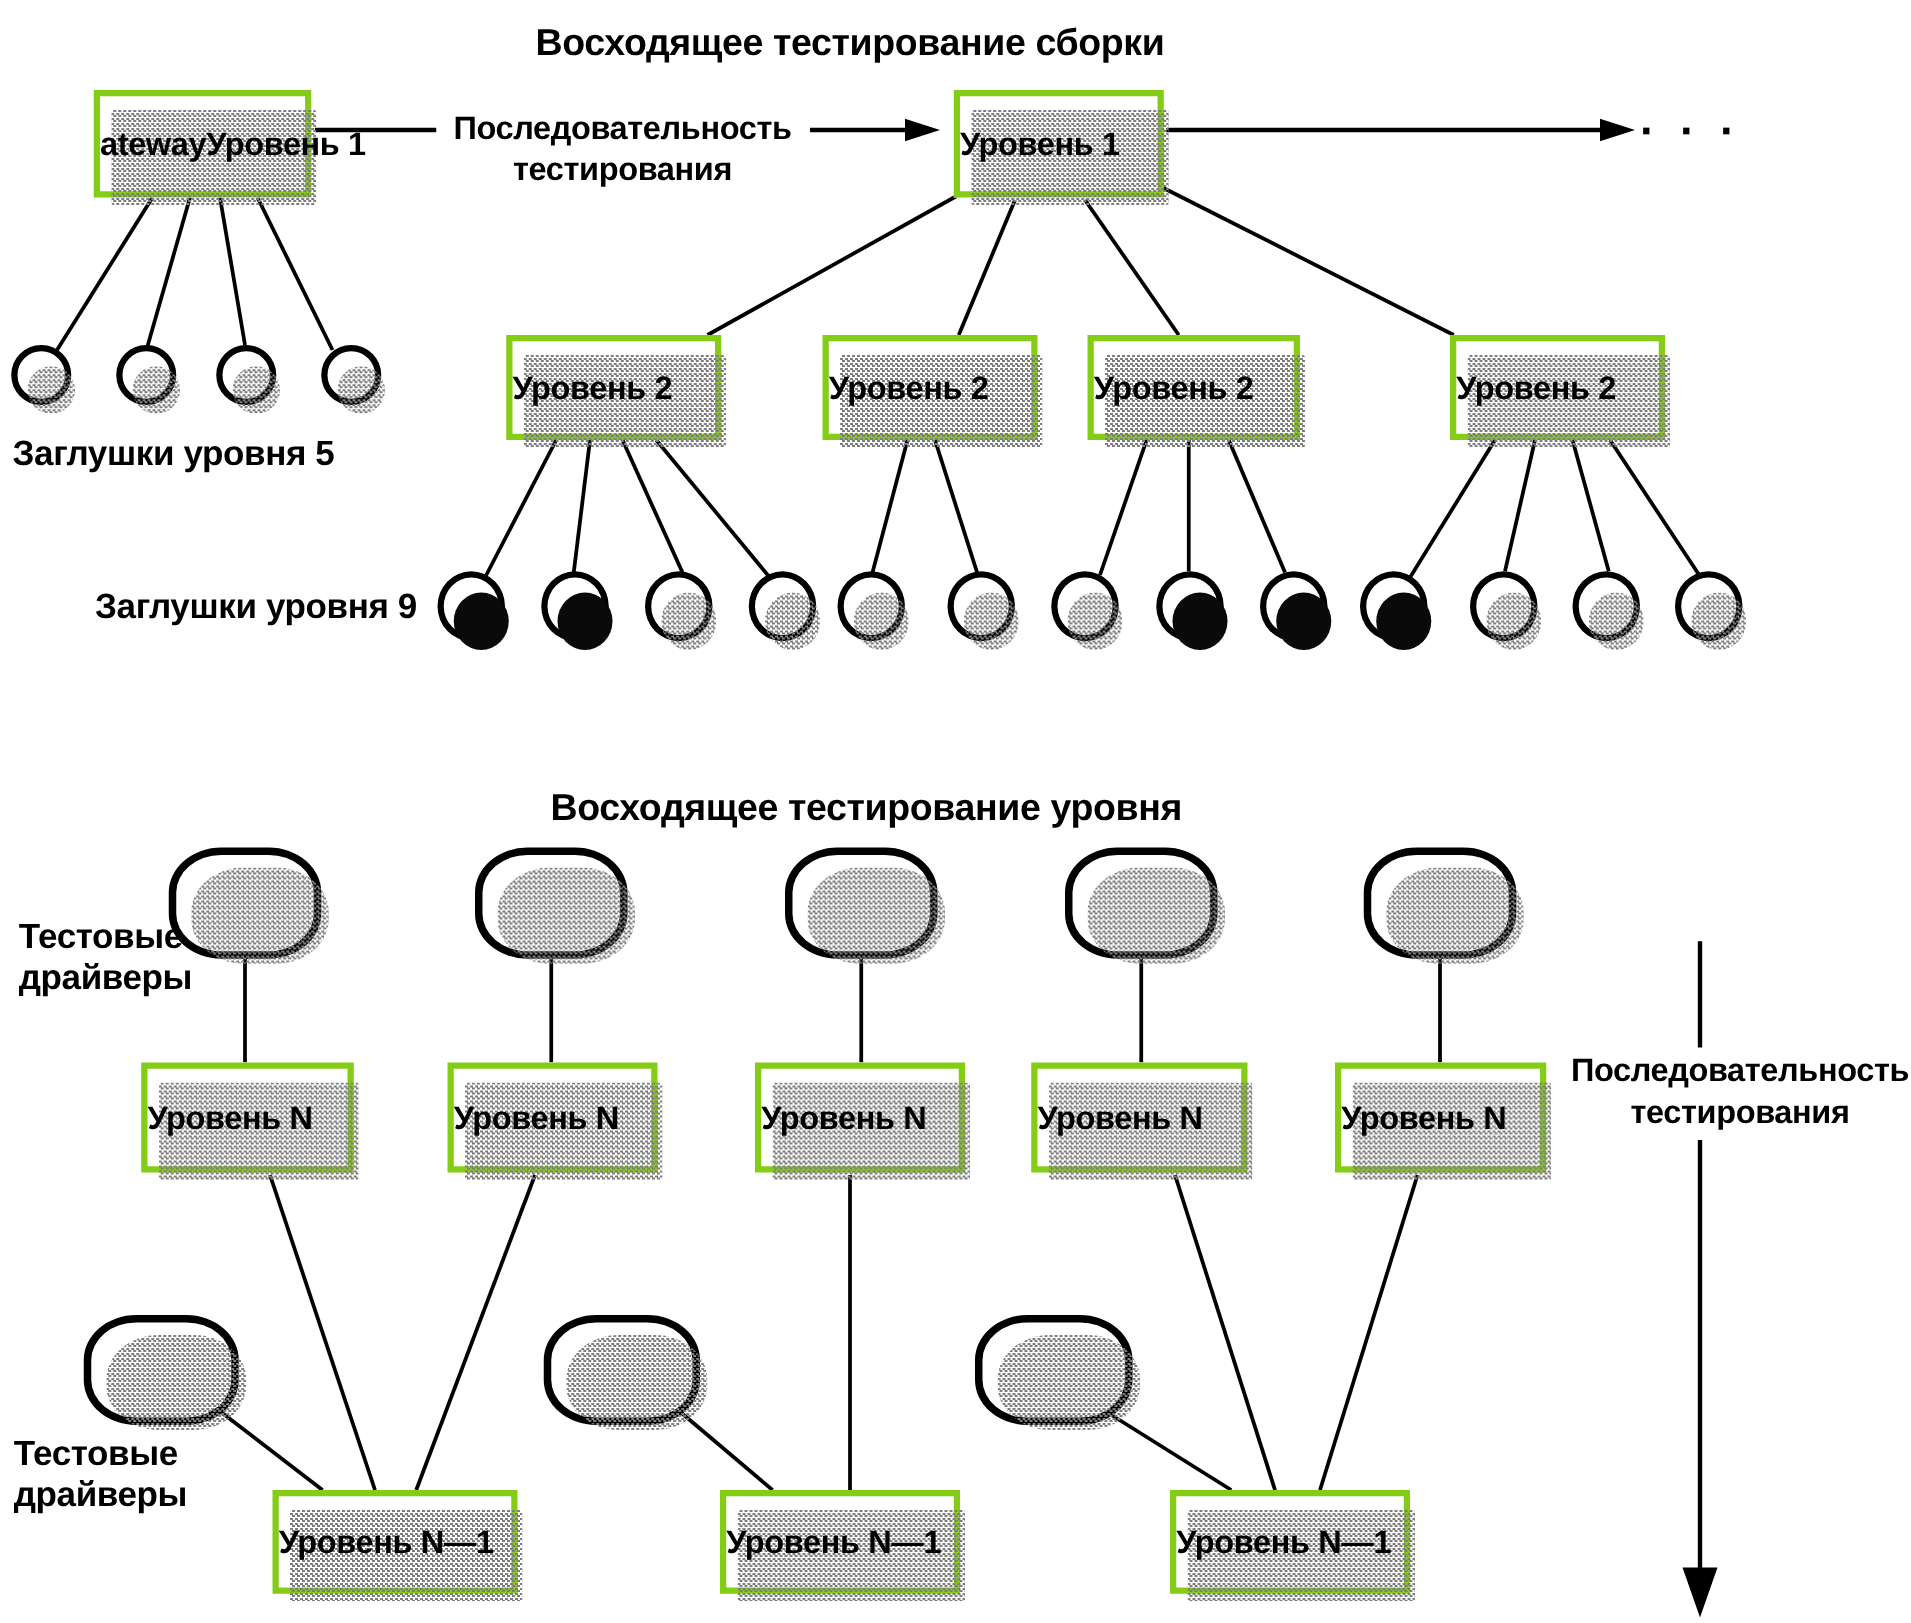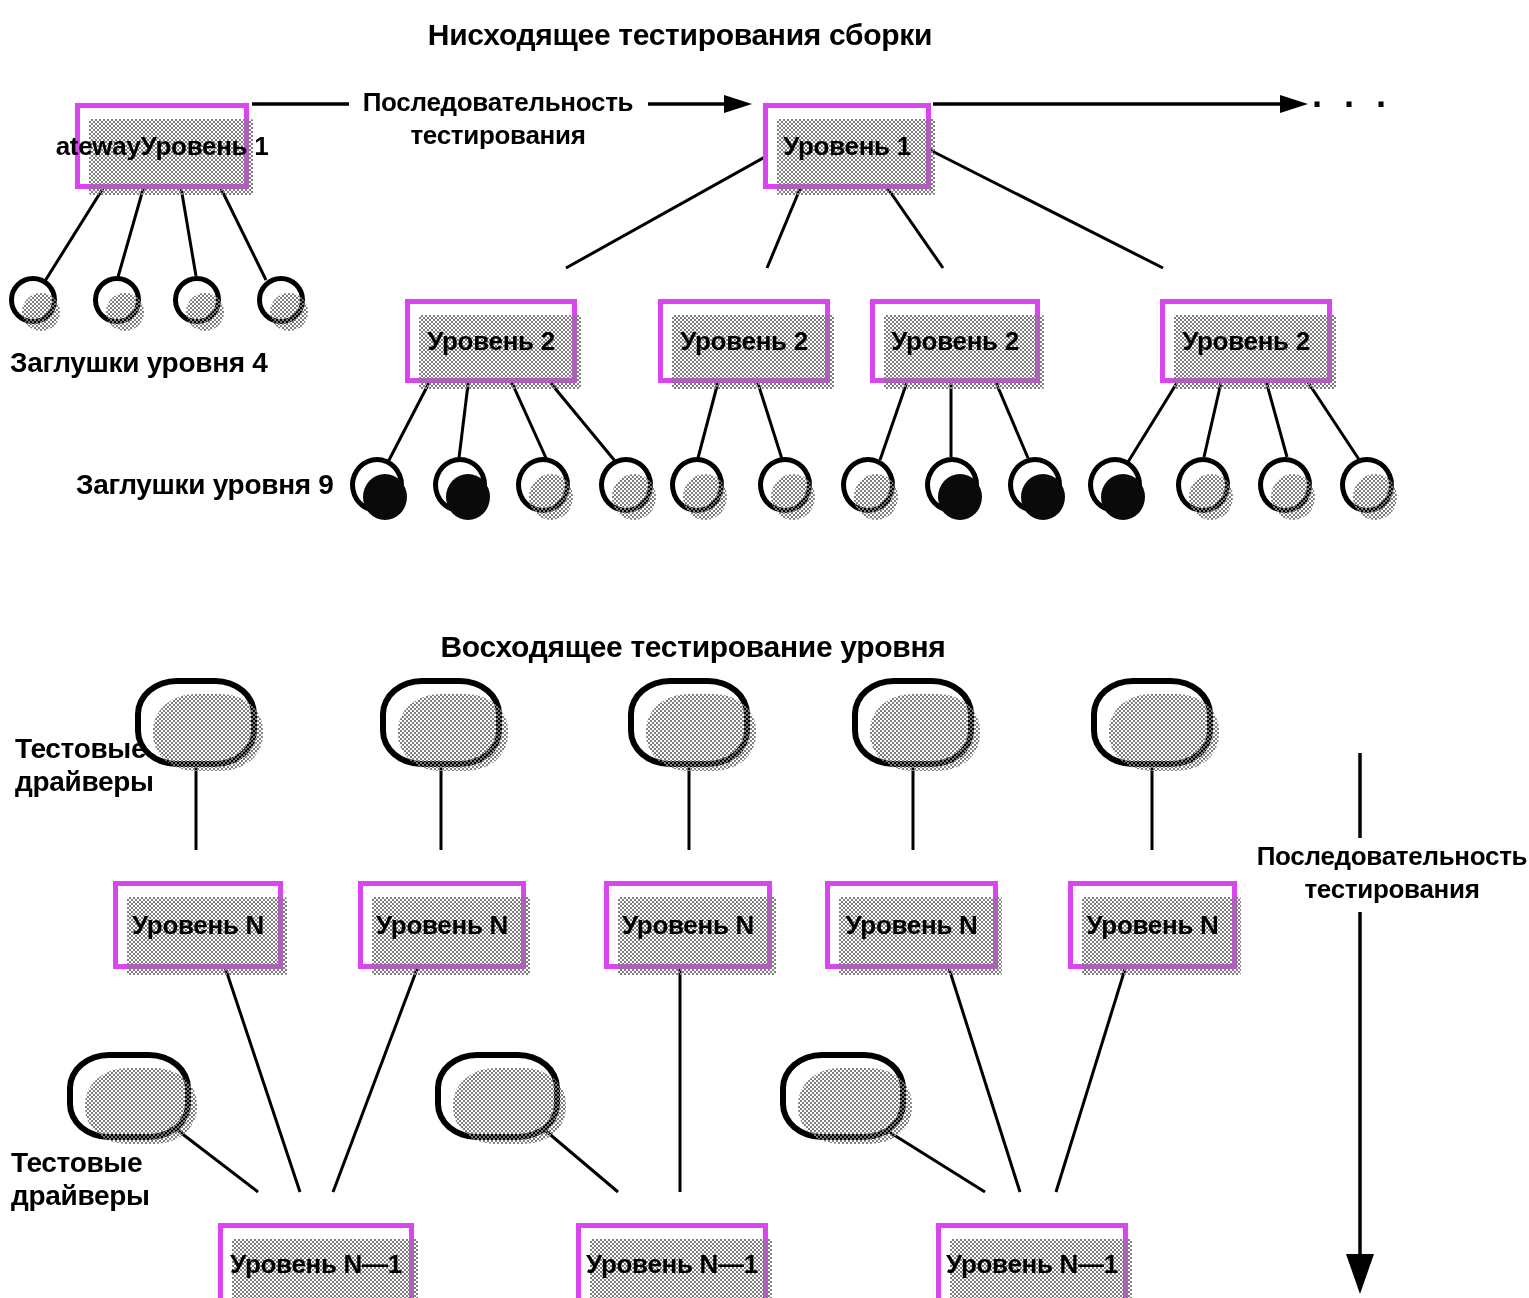--- a/index.html
+++ b/index.html
@@ -2,23 +2,23 @@
 <html><head>
 <meta charset="utf-8">
 <style>
   html,body{margin:0;padding:0;background:#fff;}
   #canvas{
     position:relative;width:1529px;height:1298px;background:#fff;overflow:hidden;
     font-family:"Liberation Sans", sans-serif;color:#000;letter-spacing:-0.3px;
   }
   #lines{position:absolute;left:0;top:0;z-index:1;}
   .box{
-    position:absolute;box-sizing:border-box;background:#fff;border:5px solid #d946ef;
-    display:flex;align-items:center;justify-content:center;
-    font-size:26px;font-weight:700;z-index:2;white-space:nowrap;margin-top:31px;
+    position:absolute;box-sizing:border-box;background:#fff;border:5px solid #84cc16;
+    display:flex;align-items:center;
+    font-size:26px;font-weight:700;z-index:2;white-space:nowrap;
   }
   .box::after, .circle::after, .oval::after{
     content:"";position:absolute;z-index:-1;
     left:9px;top:11px;width:100%;height:100%;
     background:repeating-conic-gradient(#7e7e7e 0% 25%, transparent 0% 50%);
     background-size:4px 4px;
   }
   .box::after{border-radius:2px;}
   .circle{
     position:absolute;box-sizing:border-box;background:#fff;border:5px solid #000;
@@ -103,21 +103,21 @@
       <line x1="1360" y1="753" x2="1360" y2="838" stroke-width="3.5"></line>
       <line x1="1360" y1="912" x2="1360" y2="1256" stroke-width="3.5"></line>
     </g>
     <g fill="#000" stroke="none">
       <polygon points="724,95 752,104 724,113"></polygon>
       <polygon points="1280,95 1308,104 1280,113"></polygon>
       <polygon points="1346,1254 1374,1254 1360,1294"></polygon>
     </g>
   </svg>
 
-  <div class="title" style="left:390px;top:18px;width:580px;">Нисходящее тестирования сборки</div>
+  <div class="title" style="left:390px;top:18px;width:580px;">Восходящее тестирование сборки</div>
 
   <div class="box" style="left:75px;top:72px;width:174px;height:86px;">
 ateway   <span>Уровень 1</span>
   </div>
 
   <div class="seq" style="left:348px;top:86px;width:300px;">
     <div>Последовательность</div>
     <div>тестирования</div>
   </div>
 
@@ -125,21 +125,21 @@
     <span>Уровень 1</span>
   </div>
 
   <div class="dots" style="left:1312px;top:84px;">· · ·</div>
 
   <div class="circle" style="left:9px;  top:276px;width:48px;height:48px;"></div>
   <div class="circle" style="left:93px; top:276px;width:48px;height:48px;"></div>
   <div class="circle" style="left:173px;top:276px;width:48px;height:48px;"></div>
   <div class="circle" style="left:257px;top:276px;width:48px;height:48px;"></div>
 
-  <div class="lbl" style="left:10px;top:346px;">Заглушки уровня 4</div>
+  <div class="lbl" style="left:10px;top:346px;">Заглушки уровня 5</div>
 
   <div class="box" style="left:405px;top:268px;width:172px;height:84px;">
     <span>Уровень 2</span>
   </div>
   <div class="box" style="left:658px;top:268px;width:172px;height:84px;">
     <span>Уровень 2</span>
   </div>
   <div class="box" style="left:870px;top:268px;width:170px;height:84px;">
     <span>Уровень 2</span>
   </div>

